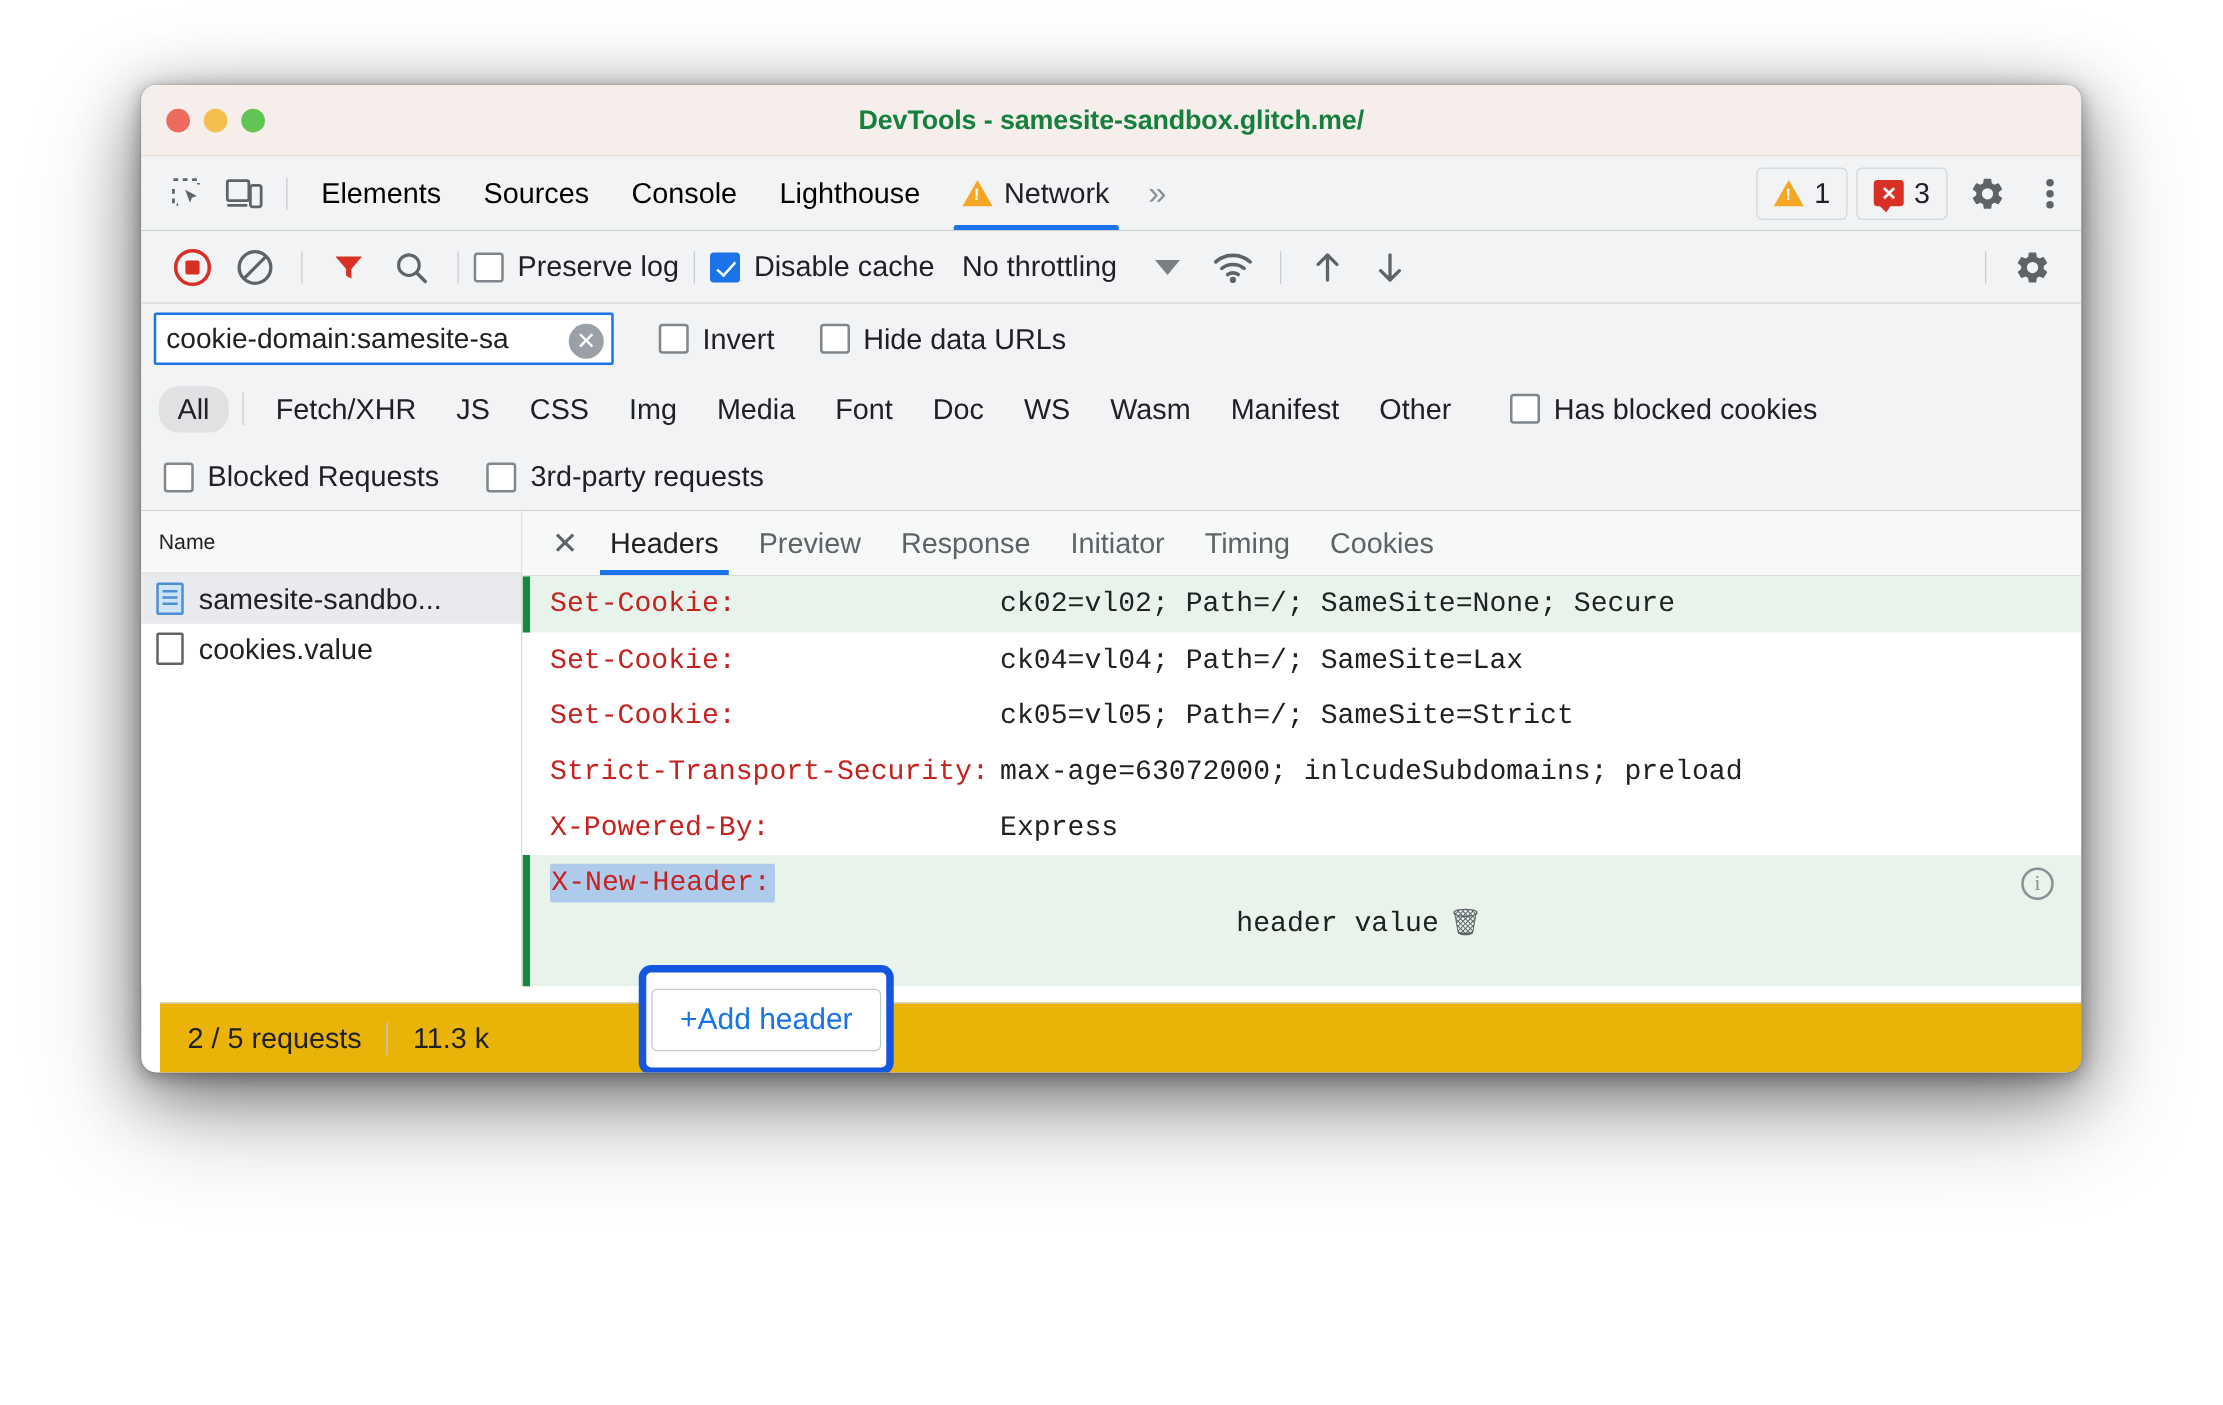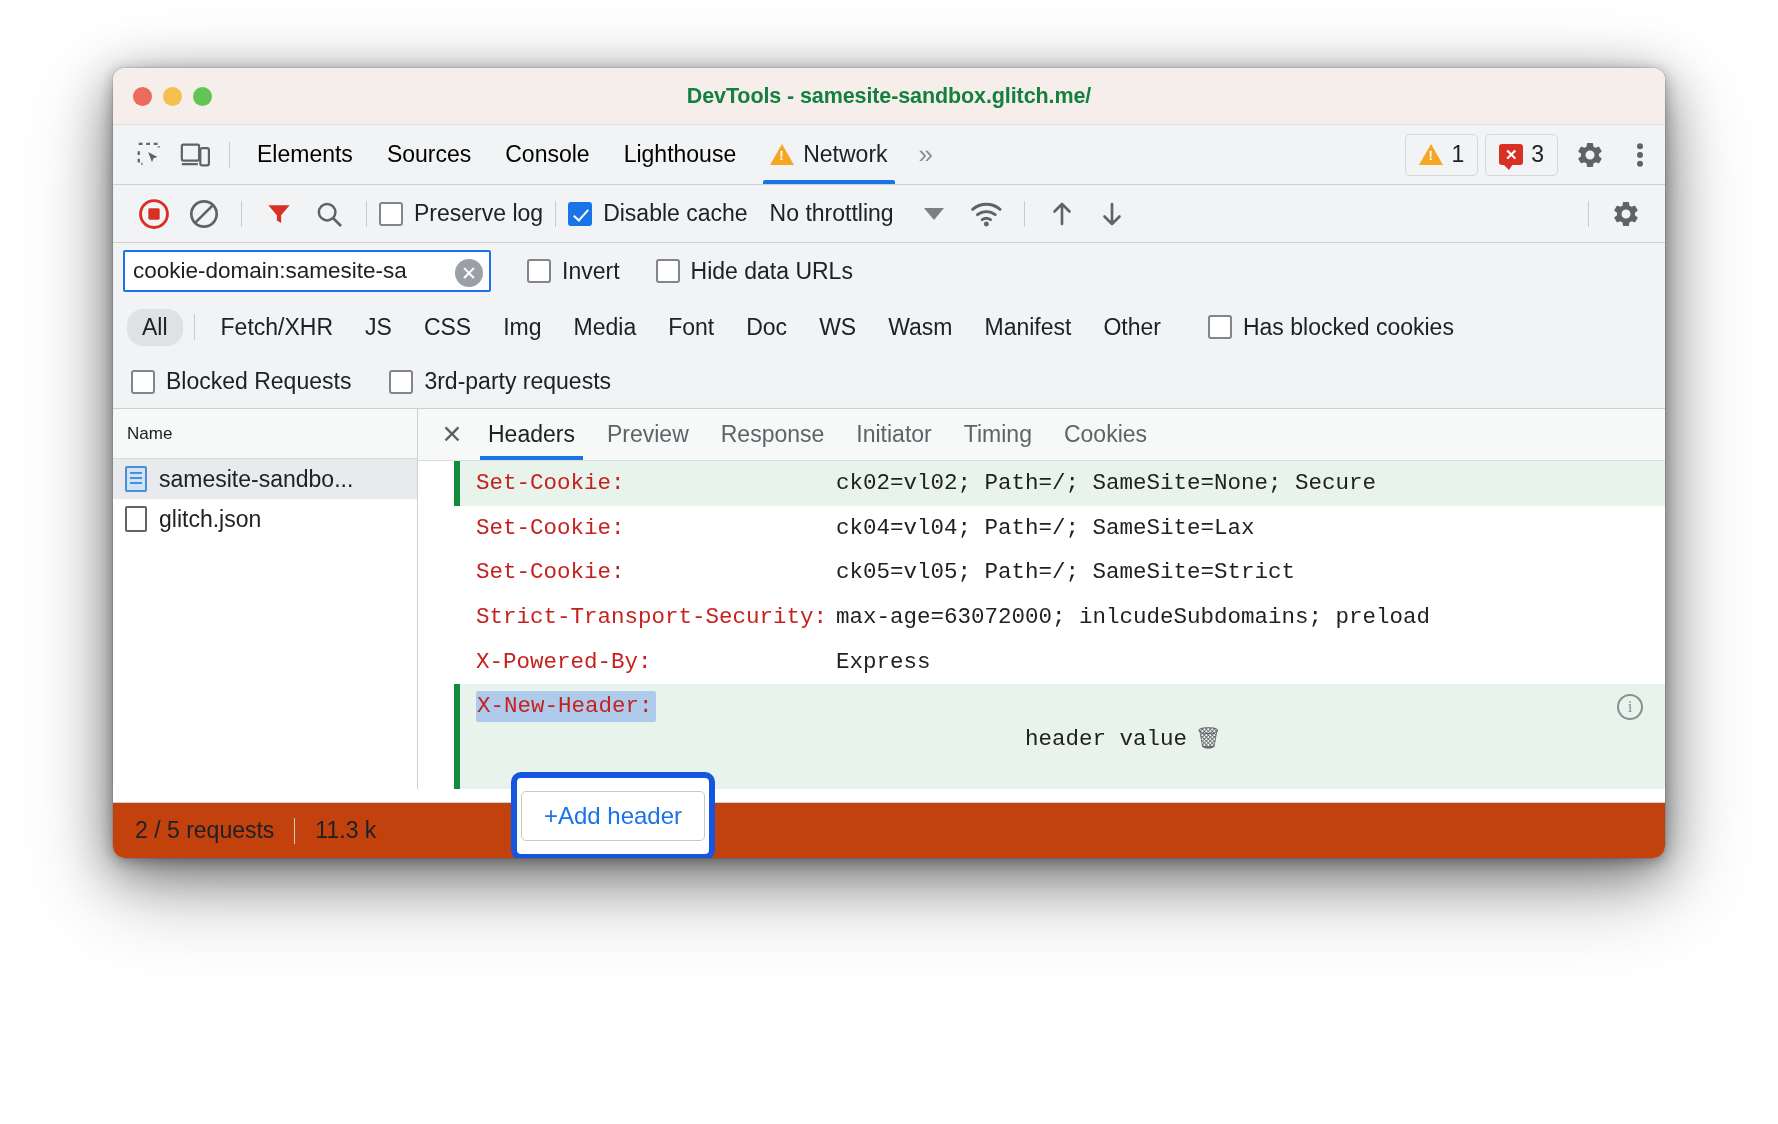--- a/index.html
+++ b/index.html
@@ -290,21 +290,20 @@
     background: #1a73e8;
   }
 
   .hdr-list { flex: 1; overflow: hidden; position: relative; }
   .hdr-row {
     display: flex; align-items: flex-start;
     min-height: 44px; padding: 6px 0 6px 0;
     position: relative;
     font-family: "Liberation Mono", monospace;
     font-size: 22.5px;
-    margin-left: 36px;
   }
   .hdr-row.override {
     background: #e8f3ec;
   }
   .hdr-row.override::before {
     content: ""; position: absolute;
     left: 0; top: 0; bottom: 0; width: 6px;
     background: #148a3f;
   }
   .hdr-name {
@@ -328,23 +327,23 @@
     position: absolute; right: 22px; top: 10px;
     width: 26px; height: 26px; border-radius: 50%;
     border: 2px solid #8a8f94; color: #8a8f94;
     display: flex; align-items: center; justify-content: center;
     font-size: 17px; font-family: "Liberation Serif", serif;
     cursor: pointer;
   }
 
   
   .statusbar {
-    position: absolute; left: 0; right: 0; bottom: 0;
+    position: absolute; left: 15px; right: 0; bottom: 0;
     height: 56px;
-    background: #c2410c;
+    background: #eab308;
     border-top: 1px solid #cdd0d2;
     display: flex; align-items: center;
     padding-left: 22px; gap: 20px;
     font-size: 23px; color: #202124;
   }
   .sb-sep { width: 1px; height: 26px; background: #c9ccce; }
 
   
   .addwrap {
     position: absolute;
@@ -559,21 +558,21 @@
     <div class="split">
 
       <div class="left-pane">
         <div class="col-head">Name</div>
         <div class="req-row selected">
           <span class="doc-ico"></span>
           <span>samesite-sandbo...</span>
         </div>
         <div class="req-row">
           <span class="json-ico"></span>
-          <span>glitch.json</span>
+          <span>cookies.value</span>
         </div>
       </div>
 
       <div class="right-pane">
         <div class="detail-tabs">
           <div class="close-x">✕</div>
           <div class="dtab active">Headers</div>
           <div class="dtab">Preview</div>
           <div class="dtab">Response</div>
           <div class="dtab">Initiator</div>

